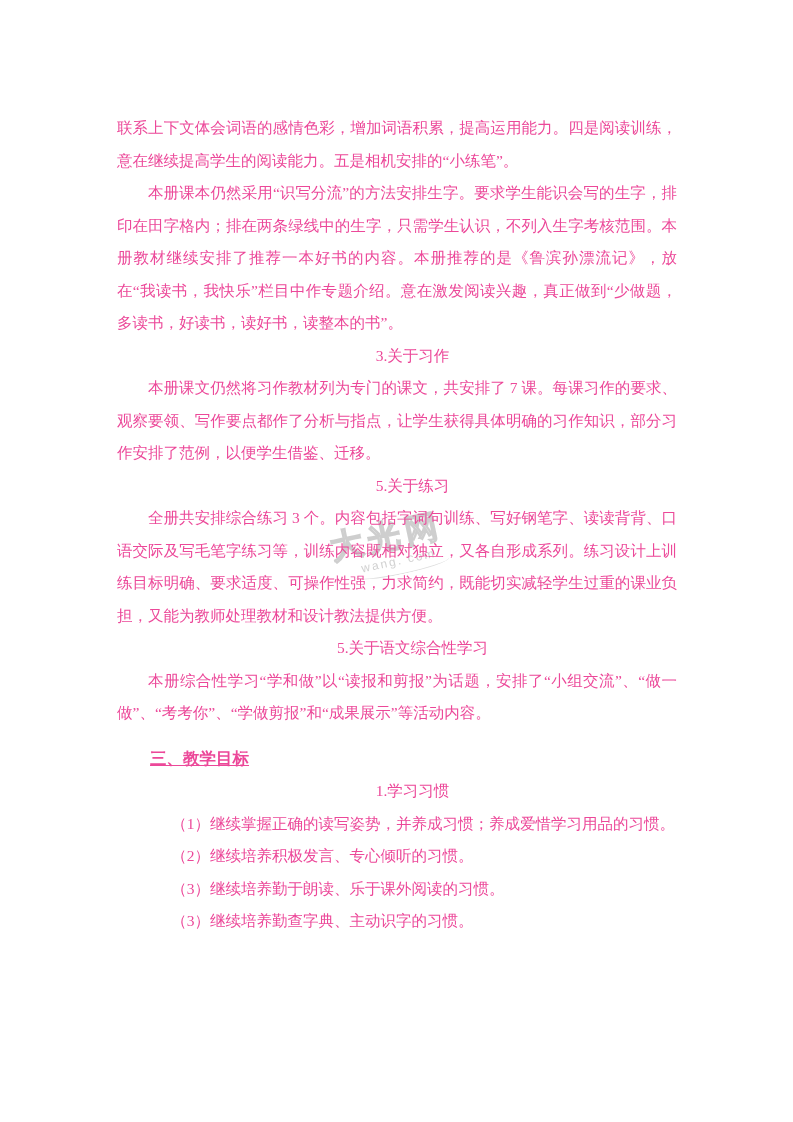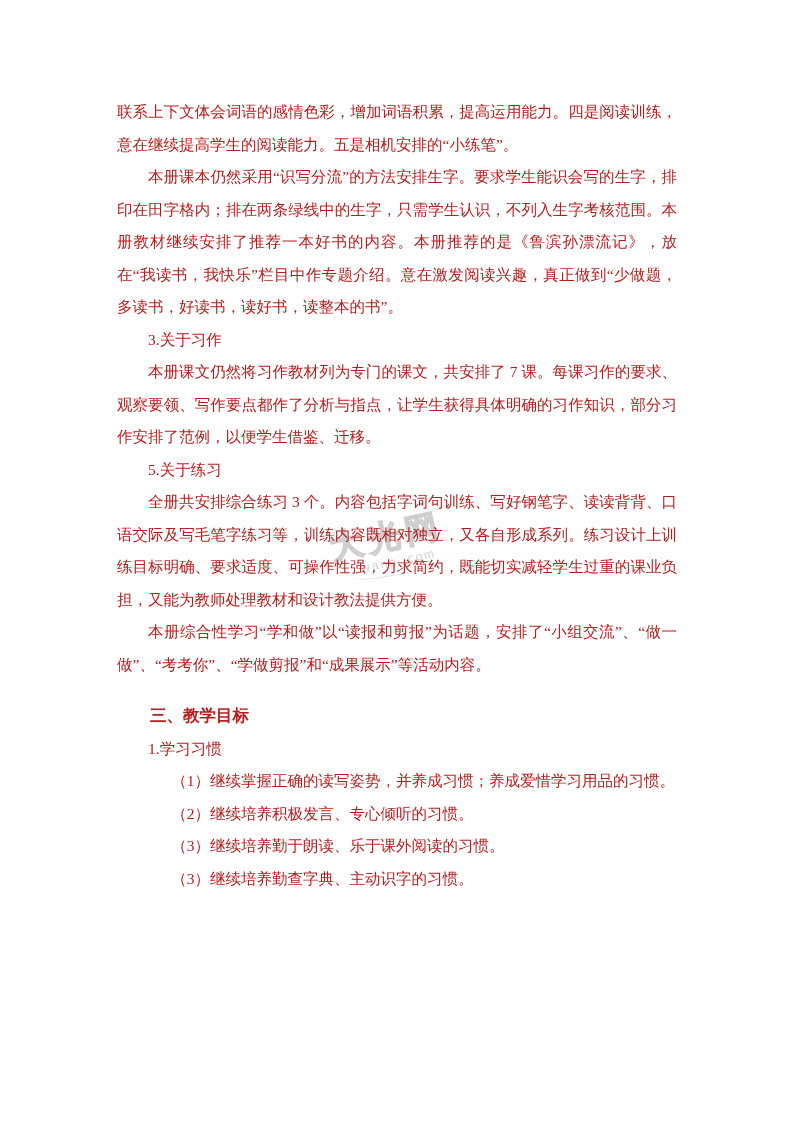--- a/index.html
+++ b/index.html
@@ -15,41 +15,42 @@
     font-family: "Liberation Serif", "DejaVu Serif", serif;
   }
   .page {
     position: absolute;
     inset: 0;
     background: #ffffff;
   }
   .doc-body {
     position: absolute;
     left: 117px;
-    top: 96px;
+    top: 112px;
     width: 560px;
-    color: #b91c1c;
+    color: #ec4899;
     font-size: 15.5px;
     line-height: 32.5px;
   }
   .para {
     margin: 0;
     text-align: justify;
     text-justify: inter-ideograph;
     text-indent: 2em;
     word-break: break-all;
   }
   .para.body-noindent { text-indent: 0; }
   .para.item { text-indent: 1.7em; margin-left: 28px; }
-  .para.subheading { text-align: left; }
+  .para.subheading { text-align: center; }
   .para.heading {
     font-weight: bold;
     font-size: 16.5px;
     text-align: left;
-    margin-top: 19px;
+    margin-top: 13px;
+    text-decoration: underline;
   }
   .watermark {
     position: absolute;
     left: 326px;
     top: 527px;
     transform: rotate(-12deg);
     transform-origin: left top;
     pointer-events: none;
     opacity: 0.85;
   }
@@ -92,20 +93,21 @@
     <div class="watermark-arc"></div>
   </div>
 
   <div class="doc-body">
       <div class="para body-noindent">联系上下文体会词语的感情色彩，增加词语积累，提高运用能力。四是阅读训练，意在继续提高学生的阅读能力。五是相机安排的“小练笔”。</div>
       <div class="para body">本册课本仍然采用“识写分流”的方法安排生字。要求学生能识会写的生字，排印在田字格内；排在两条绿线中的生字，只需学生认识，不列入生字考核范围。本册教材继续安排了推荐一本好书的内容。本册推荐的是《鲁滨孙漂流记》，放在“我读书，我快乐”栏目中作专题介绍。意在激发阅读兴趣，真正做到“少做题，多读书，好读书，读好书，读整本的书”。</div>
       <div class="para subheading">3.关于习作</div>
       <div class="para body">本册课文仍然将习作教材列为专门的课文，共安排了 7 课。每课习作的要求、观察要领、写作要点都作了分析与指点，让学生获得具体明确的习作知识，部分习作安排了范例，以便学生借鉴、迁移。</div>
       <div class="para subheading">5.关于练习</div>
       <div class="para body">全册共安排综合练习 3 个。内容包括字词句训练、写好钢笔字、读读背背、口语交际及写毛笔字练习等，训练内容既相对独立，又各自形成系列。练习设计上训练目标明确、要求适度、可操作性强，力求简约，既能切实减轻学生过重的课业负担，又能为教师处理教材和设计教法提供方便。</div>
+      <div class="para subheading">5.关于语文综合性学习</div>
       <div class="para body">本册综合性学习“学和做”以“读报和剪报”为话题，安排了“小组交流”、“做一做”、“考考你”、“学做剪报”和“成果展示”等活动内容。</div>
       <div class="para heading">三、教学目标</div>
       <div class="para subheading">1.学习习惯</div>
       <div class="para item">（1）继续掌握正确的读写姿势，并养成习惯；养成爱惜学习用品的习惯。</div>
       <div class="para item">（2）继续培养积极发言、专心倾听的习惯。</div>
       <div class="para item">（3）继续培养勤于朗读、乐于课外阅读的习惯。</div>
       <div class="para item">（3）继续培养勤查字典、主动识字的习惯。</div>
     </div>
 
 </div>

